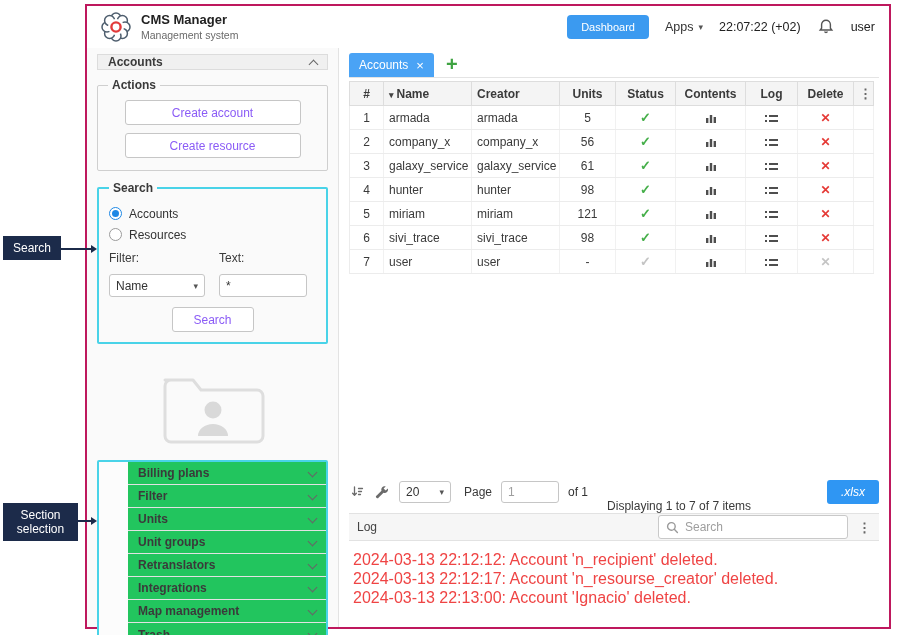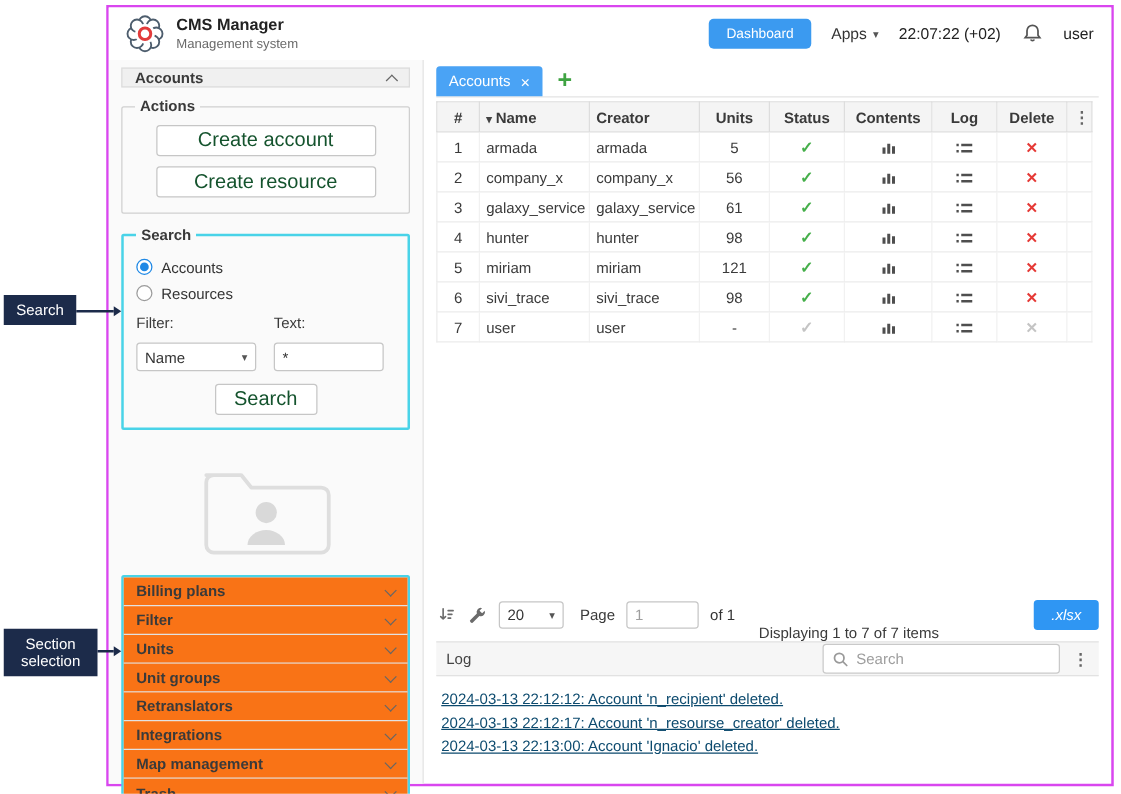--- a/index.html
+++ b/index.html
@@ -1,20 +1,20 @@
 <!DOCTYPE html>
 <html><head>
 <meta charset="utf-8">
 <style>
   * { margin:0; padding:0; box-sizing:border-box; }
   html,body { width:897px; height:635px; background:#fff; font-family:"Liberation Sans", sans-serif; font-size:12px; color:#333; }
   body { position:relative; overflow:hidden; }
 
   
-  .app-frame { position:absolute; left:85px; top:4px; width:806px; height:625px; border:2px solid #d946ef; background:#fff; display:flex; flex-direction:column; }
+  .app-frame { position:absolute; left:85px; top:4px; width:806px; height:625px; border:2px solid #be185d; background:#fff; display:flex; flex-direction:column; }
 
   
   .hdr { height:42px; display:flex; align-items:center; padding:0 14px 0 12px; background:#fff; flex:0 0 auto; }
   .logo { width:34px; height:34px; margin-right:8px; flex:0 0 auto; }
   .hdr-titles { display:flex; flex-direction:column; line-height:1.25; }
   .hdr-title { font-size:13px; font-weight:bold; color:#222; }
   .hdr-sub { font-size:10.5px; color:#6a6a6a; }
   .hdr-right { margin-left:auto; display:flex; align-items:center; gap:16px; }
   .btn-primary { background:#3b9af0; color:#fff; border:none; border-radius:4px; font-size:11px; padding:6px 14px; cursor:pointer; font-family:inherit; }
   .apps { display:flex; align-items:center; gap:5px; color:#333; font-size:12.5px; cursor:pointer; }
@@ -32,40 +32,40 @@
   .panel-head { height:28px; background:#f0f0f0; border:1px solid #dcdcdc; display:flex; align-items:center; padding:0 10px; font-weight:bold; color:#3a3a3a; cursor:pointer; }
   .panel-head .chev { margin-left:auto; }
   .chev { display:inline-block; width:7px; height:7px; border-right:1.6px solid #666; border-bottom:1.6px solid #666; transform:rotate(45deg); margin-top:-2px; }
   .chev.up { transform:rotate(-135deg); margin-top:4px; }
 
   fieldset { border:1px solid #cfcfcf; border-radius:2px; padding:8px 10px 10px; }
   legend { font-size:12px; color:#3a3a3a; padding:0 4px; font-weight:bold; }
   .actions-box { margin-top:8px; }
   .actions-box .btn-outline { display:block; width:176px; margin:0 auto 8px; }
   .actions-box .btn-outline:last-child { margin-bottom:2px; }
-  .btn-outline { background:#fff; border:1px solid #c6c6c6; border-radius:3px; color:#14532d; font-size:16px; height:25px; cursor:pointer; font-family:inherit; }
+  .btn-outline { background:#fff; border:1px solid #c6c6c6; border-radius:3px; color:#8b5cf6; font-size:12px; height:25px; cursor:pointer; font-family:inherit; }
 
   .search-box { margin-top:10px; border:2px solid #49d3e8; border-radius:2px; }
   .radio-row { display:flex; align-items:center; gap:7px; height:21px; cursor:pointer; }
   .radio { width:13px; height:13px; border:1.5px solid #9b9b9b; border-radius:50%; position:relative; background:#fff; flex:0 0 auto; }
   .radio.on { border-color:#1e88e5; }
   .radio.on::after { content:""; position:absolute; inset:2px; background:#1e88e5; border-radius:50%; }
   .ft-grid { display:flex; gap:14px; margin-top:6px; }
   .ft-col { display:flex; flex-direction:column; gap:9px; }
   .ft-label { color:#3a3a3a; }
   .fake-select { width:96px; height:23px; border:1px solid #c6c6c6; border-radius:3px; background:#fff; display:flex; align-items:center; padding:0 6px; gap:6px; cursor:pointer; }
   .fake-select .val { flex:1; }
   .txt-input { width:88px; height:23px; border:1px solid #c6c6c6; border-radius:3px; padding:0 6px; font-family:inherit; font-size:12px; color:#333; }
   .search-btn-row { display:flex; justify-content:center; margin-top:10px; }
   .search-btn-row .btn-outline { width:82px; }
 
   .graphic-wrap { display:flex; justify-content:center; margin-top:10px; }
 
   .accordion { margin-top:10px; border:2px solid #49d3e8; border-radius:2px; background:#fcfcfc; }
-  .acc-item { height:23px; display:flex; align-items:center; padding:0 10px; border-bottom:1px solid #e2e2e2; font-weight:bold; color:#3a3a3a; cursor:pointer; background:#f97316; }
+  .acc-item { height:23px; display:flex; align-items:center; padding:0 10px; border-bottom:1px solid #e2e2e2; font-weight:bold; color:#3a3a3a; cursor:pointer; background:#22c55e;margin-left:29px; }
   .acc-item:last-child { border-bottom:none; }
   .acc-item .chev { margin-left:auto; }
 
   
   .tabbar { height:30px; display:flex; align-items:flex-end; border-bottom:1px solid #e4e4e4; flex:0 0 auto; }
   .tab { height:24px; background:#4aa3f5; color:#fff; border-radius:3px 3px 0 0; display:flex; align-items:center; padding:0 10px; gap:8px; font-size:12px; cursor:pointer; }
   .tab-close { font-size:13px; line-height:1; cursor:pointer; }
   .add-tab { margin-left:12px; color:#3fa342; font-size:20px; font-weight:bold; line-height:1; padding-bottom:3px; cursor:pointer; }
 
   
@@ -94,21 +94,21 @@
 
   
   .log-panel { flex:0 0 auto; margin-top:6px; }
   .log-head { height:28px; background:#f6f6f6; border-top:1px solid #e2e2e2; border-bottom:1px solid #e2e2e2; display:flex; align-items:center; padding:0 8px; }
   .log-title { color:#444; }
   .log-search { margin-left:auto; width:190px; height:24px; border:1px solid #c9c9c9; border-radius:3px; background:#fff; display:flex; align-items:center; padding:0 7px; gap:6px; }
   .log-search input { border:none; outline:none; flex:1; font-family:inherit; font-size:12px; color:#333; background:transparent; }
   .log-search input::placeholder { color:#9e9e9e; }
   .log-dots { margin-left:10px; cursor:pointer; }
   .log-entries { padding:9px 4px 4px; height:86px; overflow:hidden; }
-  .log-entry { color:#0c4a6e; line-height:19px; font-size:12px;text-decoration:underline; }
+  .log-entry { color:#ef4444; line-height:19px; font-size:16px; }
 
   
   .callout { position:absolute; background:#1c2b4a; color:#fff; font-size:12px; text-align:center; padding:5px 7px; line-height:14px; z-index:5; }
   .callout-line { position:absolute; height:2px; background:#1c2b4a; z-index:5; }
   .callout-arrow { position:absolute; width:0; height:0; border-top:4px solid transparent; border-bottom:4px solid transparent; border-left:6px solid #1c2b4a; z-index:5; }
 </style>
 </head>
 <body>
 
 <div class="callout" style="left:3px; top:236px; width:58px;">Search</div>

